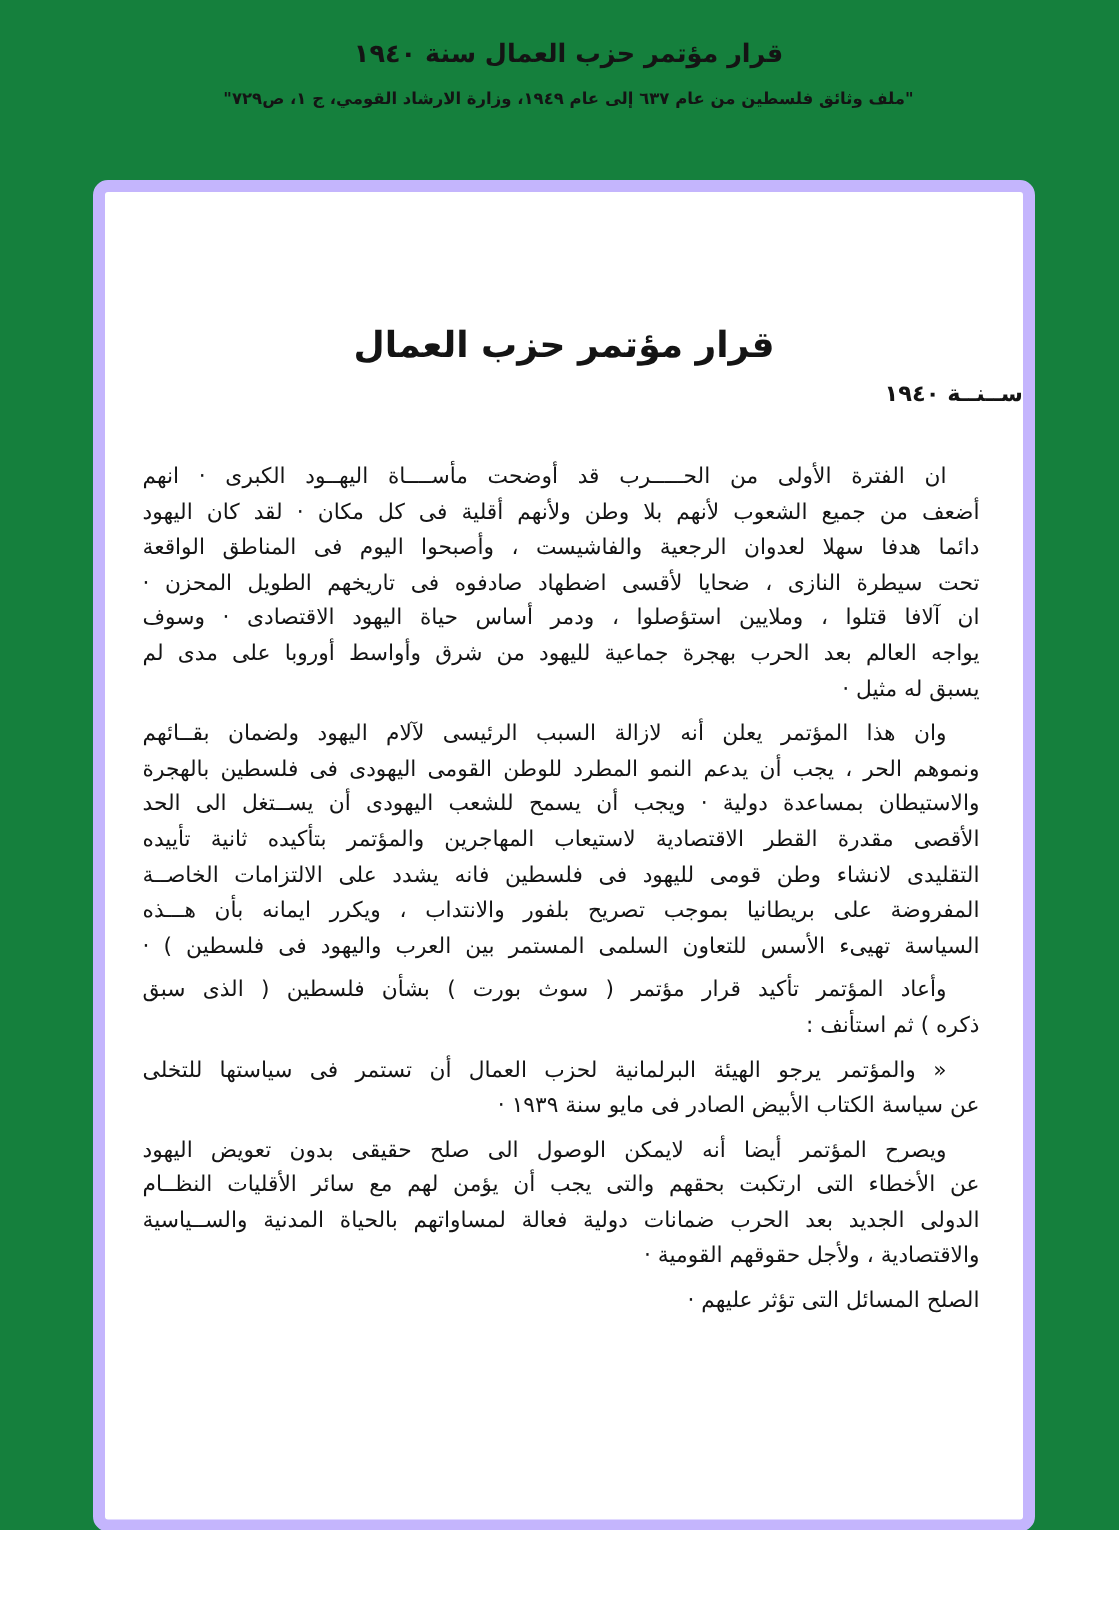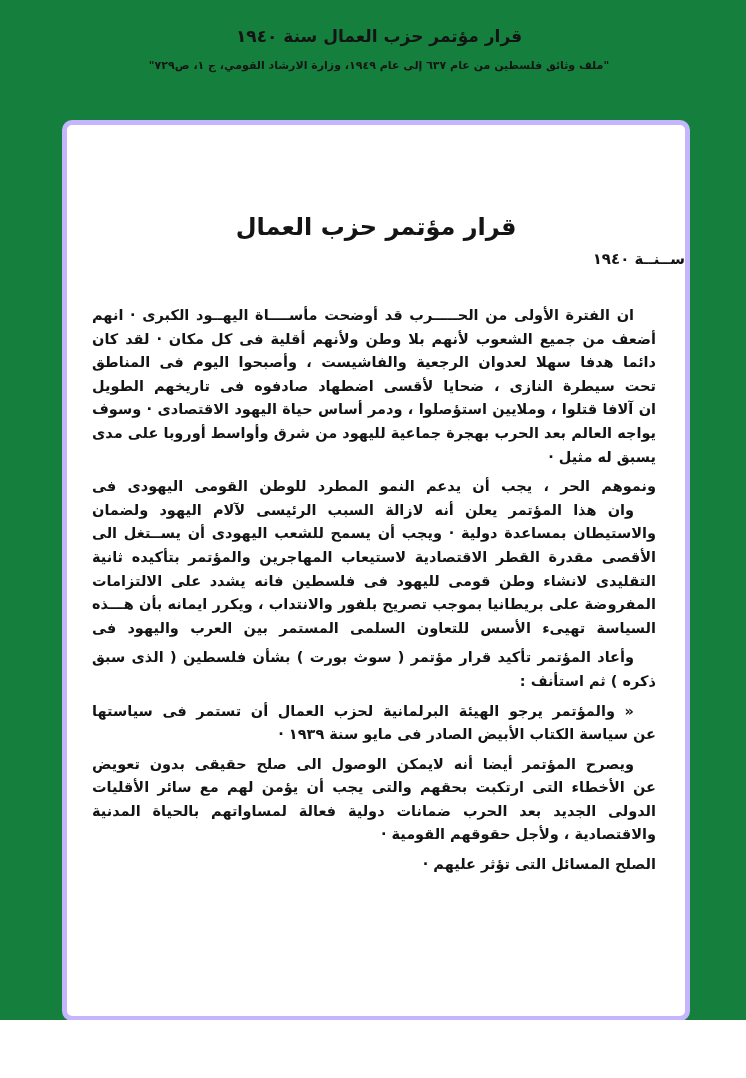--- a/index.html
+++ b/index.html
@@ -32,21 +32,21 @@
     direction: rtl;
     text-align: center;
     font-size: 11px;
     font-weight: bold;
   }
   .frame {
     position: absolute;
     left: 62px; top: 120px;
     width: 628px; height: 901px;
     box-sizing: border-box;
-    border: 5px solid #c4b5fd;
+    border: 8px solid #c4b5fd;
     border-radius: 10px;
     background: #ffffff;
   }
   .doc-title {
     margin-top: 88px;
     direction: rtl;
     text-align: center;
     font-size: 24px;
     font-weight: bold;
   }
@@ -55,21 +55,20 @@
     direction: rtl;
     font-size: 15px;
     font-weight: bold;
   }
   .doc-body {
     direction: rtl;
     margin-top: 36px;
     padding: 0 29px 0 25px;
     font-size: 14.5px;
     line-height: 23.6px;
-    font-weight: bold;
   }
   .para { margin: 0 0 6px 0; }
   .ln {
     text-align: right;
     height: 23.6px;
     overflow: hidden;
     white-space: normal;
   }
   .just { text-align: justify; text-align-last: justify; }
   .ind  { text-indent: 22px; }
@@ -95,22 +94,22 @@
         <div class="ln just ind">ان الفترة الأولى من الحـــــرب قد أوضحت مأســــاة اليهــود الكبرى · انهم</div>
         <div class="ln just">أضعف من جميع الشعوب لأنهم بلا وطن ولأنهم أقلية فى كل مكان · لقد كان اليهود</div>
         <div class="ln just">دائما هدفا سهلا لعدوان الرجعية والفاشيست ، وأصبحوا اليوم فى المناطق الواقعة</div>
         <div class="ln just">تحت سيطرة النازى ، ضحايا لأقسى اضطهاد صادفوه فى تاريخهم الطويل المحزن ·</div>
         <div class="ln just">ان آلافا قتلوا ، وملايين استؤصلوا ، ودمر أساس حياة اليهود الاقتصادى · وسوف</div>
         <div class="ln just">يواجه العالم بعد الحرب بهجرة جماعية لليهود من شرق وأواسط أوروبا على مدى لم</div>
         <div class="ln">يسبق له مثيل ·</div>
       </div>
 
       <div class="para">
+        <div class="ln just ind">وان هذا المؤتمر يعلن أنه لازالة السبب الرئيسى لآلام اليهود ولضمان بقــائهم</div>
         <div class="ln just">ونموهم الحر ، يجب أن يدعم النمو المطرد للوطن القومى اليهودى فى فلسطين بالهجرة</div>
-        <div class="ln just ind">وان هذا المؤتمر يعلن أنه لازالة السبب الرئيسى لآلام اليهود ولضمان بقــائهم</div>
         <div class="ln just">والاستيطان بمساعدة دولية · ويجب أن يسمح للشعب اليهودى أن يســتغل الى الحد</div>
         <div class="ln just">الأقصى مقدرة القطر الاقتصادية لاستيعاب المهاجرين والمؤتمر بتأكيده ثانية تأييده</div>
         <div class="ln just">التقليدى لانشاء وطن قومى لليهود فى فلسطين فانه يشدد على الالتزامات الخاصــة</div>
         <div class="ln just">المفروضة على بريطانيا بموجب تصريح بلفور والانتداب ، ويكرر ايمانه بأن هـــذه</div>
         <div class="ln just">السياسة تهيىء الأسس للتعاون السلمى المستمر بين العرب واليهود فى فلسطين ) ·</div>
       </div>
 
       <div class="para">
         <div class="ln just ind">وأعاد المؤتمر تأكيد قرار مؤتمر ( سوث بورت ) بشأن فلسطين ( الذى سبق</div>
         <div class="ln">ذكره ) ثم استأنف :</div>

